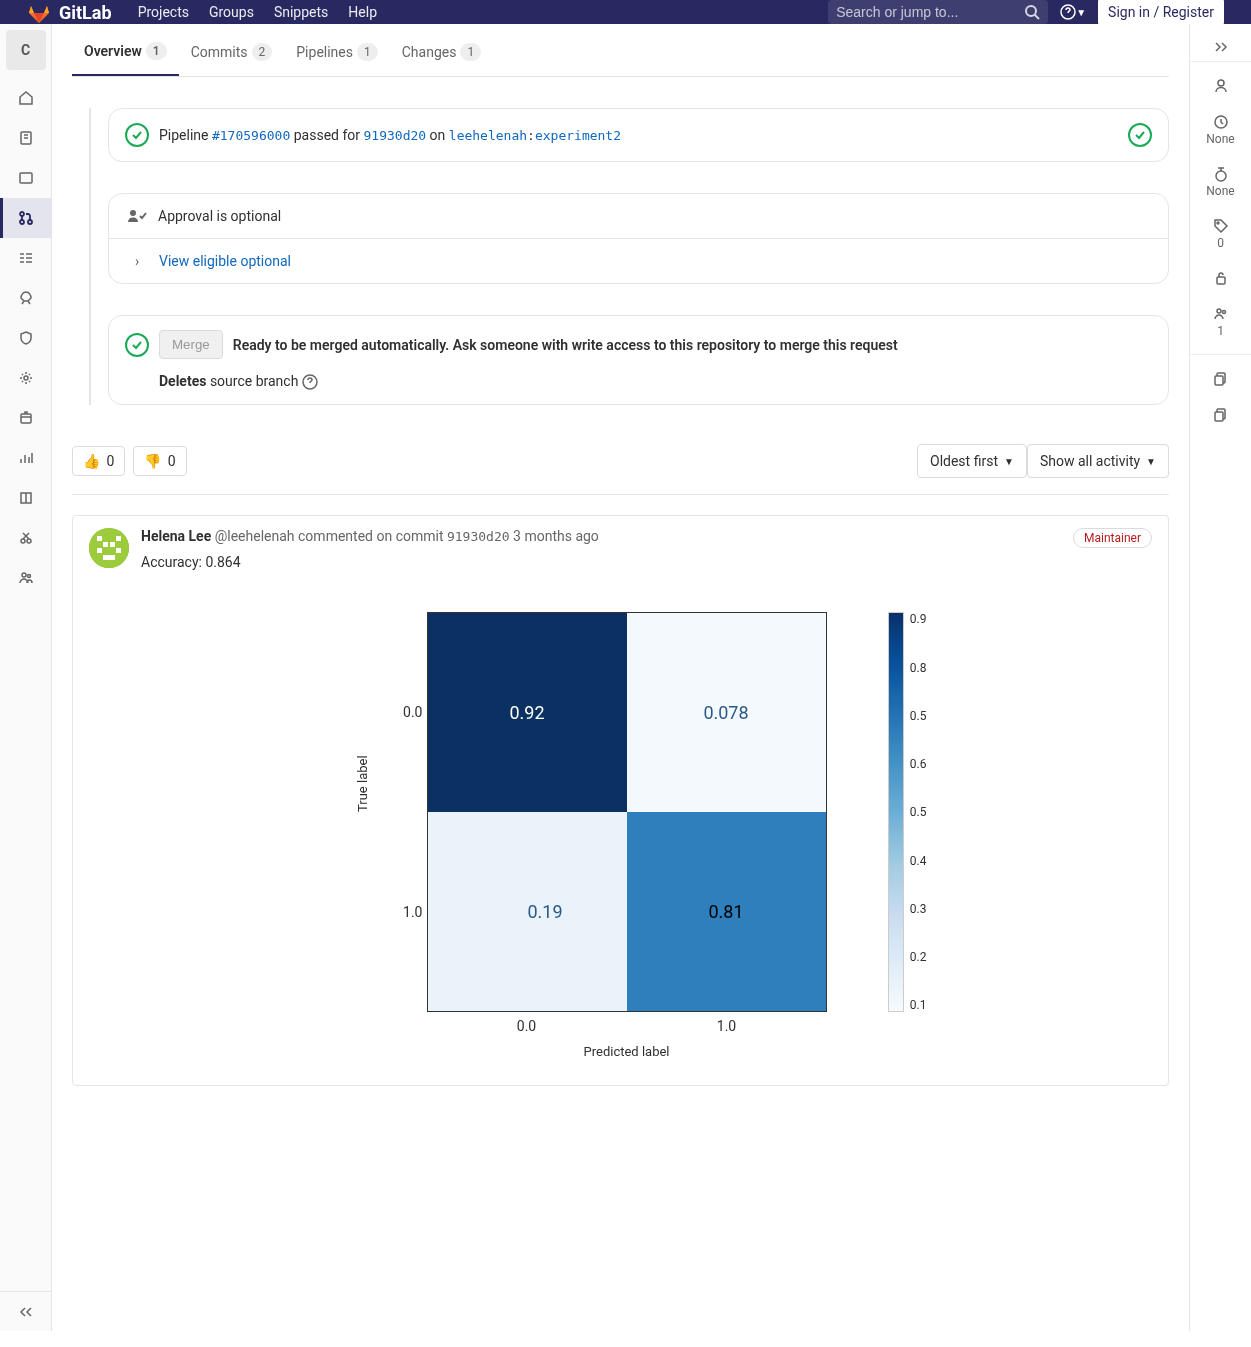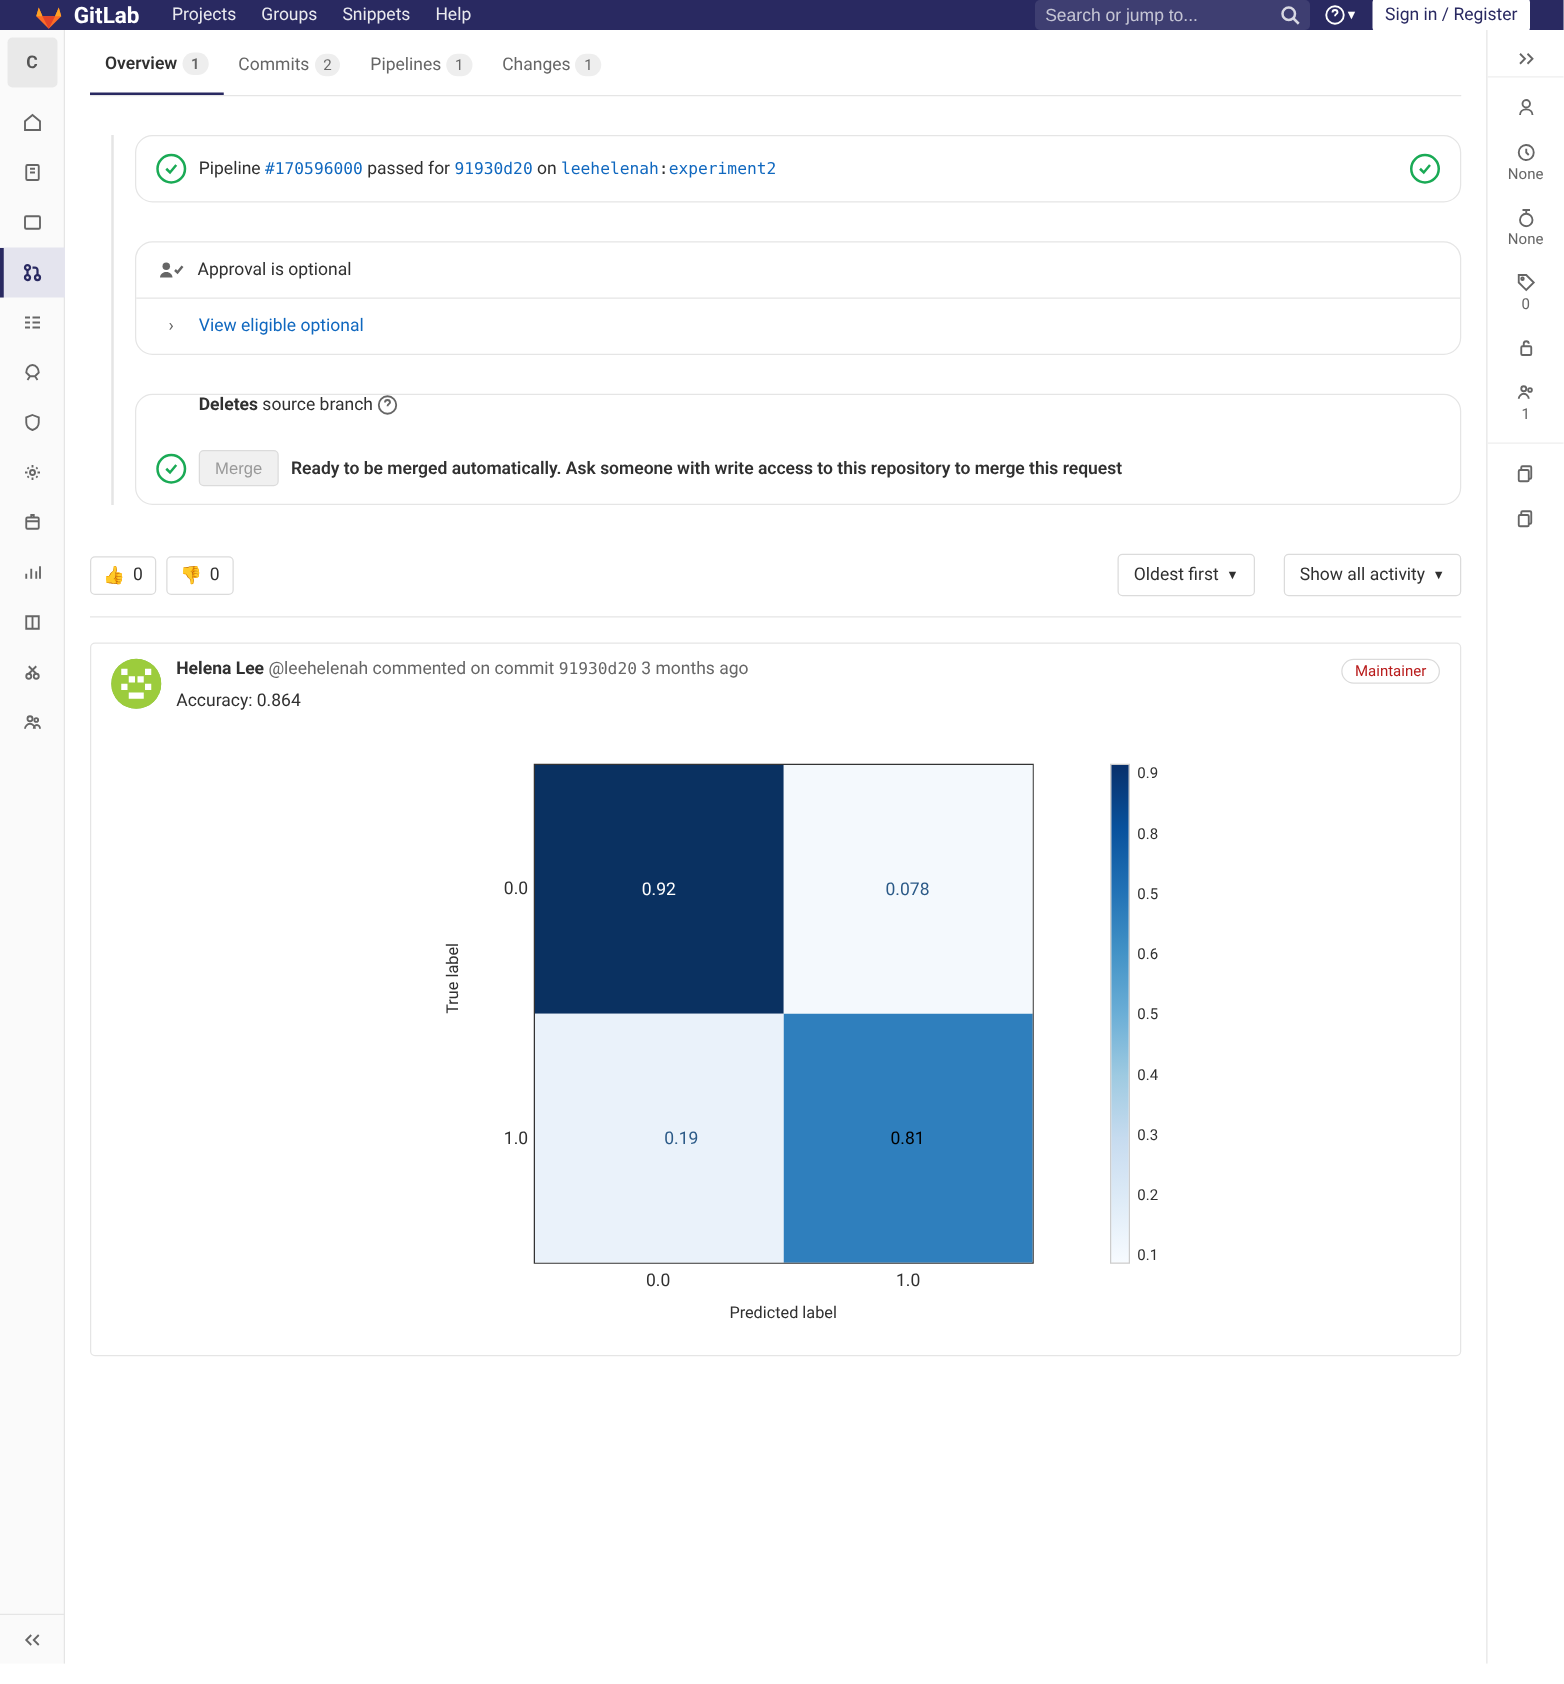--- a/index.html
+++ b/index.html
@@ -40,21 +40,21 @@
 .reactions { display: flex; justify-content: space-between; align-items: center; padding: 8px 0 16px 0; border-bottom: 1px solid #e5e5e5;}
 .emoji-btn { border: 1px solid #dbdbdb; border-radius: 4px; padding: 6px 10px; display: flex; align-items: center; gap: 6px; cursor: pointer; background:#fff;}
 .select-btn { border: 1px solid #dbdbdb; border-radius: 4px; padding: 8px 12px; display: flex; align-items: center; gap: 6px; cursor: pointer; background:#fff;}
 .note { border: 1px solid #e5e5e5; border-radius: 4px; margin-top: 20px; }
 .note-header { padding: 12px 16px; display: flex; align-items: flex-start; gap: 12px; }
 .avatar { width: 40px; height: 40px; border-radius: 50%; background: #8bc34a; display:flex; align-items:center; justify-content:center; flex-shrink:0;}
 .role-badge { border: 1px solid #dbdbdb; border-radius: 12px; padding: 2px 10px; font-size: 12px; color: #b91c1c; margin-left: auto;}
 .note-body { padding: 0 16px 16px 68px; }
 .chart-wrap { width: 560px; margin: 30px auto 10px; position: relative; }
 .grid { display: grid; grid-template-columns: 1fr 1fr; border: 1px solid #333; width: 400px; height: 400px; }
-.cell { display: flex; align-items: center; justify-content: center; font-size: 14px; }
+.cell { display: flex; align-items: center; justify-content: center; font-size: 18px; }
 .axes-y { position: absolute; left: -44px; top: 0; height: 400px; display: flex; flex-direction: column; justify-content: space-around; align-items: flex-end; width: 40px;}
 .axes-x { display: flex; justify-content: space-around; width: 400px; margin-left: 60px; margin-top: 6px;}
 .ylabel { position: absolute; left: -72px; top: 200px; transform: rotate(-90deg); transform-origin: left top; font-size: 13px;}
 .xlabel-txt { text-align: center; width: 400px; margin-left: 60px; margin-top: 10px; font-size: 13px;}
 .colorbar-wrap { position: absolute; right: 0; top: 0; height: 400px; display: flex; gap: 6px;}
 .colorbar { width: 16px; height: 400px; background: linear-gradient(to top, #f7fbff, #deebf7, #c6dbef, #9ecae1, #6baed6, #4292c6, #2171b5, #08519c, #08306b); border: 1px solid #ccc;}
 .cb-ticks { display: flex; flex-direction: column; justify-content: space-between; height: 400px; font-size: 12px;}
 .matrix-area { position: relative; margin-left: 60px; width: 400px;}
 svg.icon { width: 16px; height: 16px; }
 .chev { font-size: 10px; }
@@ -229,50 +229,50 @@
           </div>
           <span>Approval is optional</span>
         </div>
         <div class="widget-row widget-sep">
           <span style="width:24px;text-align:center;color:#666">›</span>
           <a class="link">View eligible optional</a>
         </div>
       </div>
 
       <div class="widget">
-        <div class="widget-row" style="padding-top:0;padding-left:50px">
-          <span><b>Deletes</b><span> source branch </span><svg class="icon" viewBox="0 0 16 16" fill="none" stroke="#666" stroke-width="1.5" style="vertical-align:middle">
-                <circle cx="8" cy="8" r="7"></circle>
-                <path d="M6 6a2 2 0 114 0c0 1-2 1-2 3M8 12h0"></path>
-              </svg></span>
-        </div>
         <div class="widget-row">
           <div class="status-circle">
               <svg width="12" height="12" viewBox="0 0 12 12" fill="none" stroke="#1aaa55" stroke-width="2">
                 <path d="M2 6l3 3 5-6"></path>
               </svg>
             </div>
           <button class="merge-btn">Merge</button>
           <span style="font-weight:600">Ready to be merged automatically. Ask someone with write access to this repository to merge this request</span>
         </div>
+        <div class="widget-row" style="padding-top:0;padding-left:50px">
+          <span><b>Deletes</b><span> source branch </span><svg class="icon" viewBox="0 0 16 16" fill="none" stroke="#666" stroke-width="1.5" style="vertical-align:middle">
+                <circle cx="8" cy="8" r="7"></circle>
+                <path d="M6 6a2 2 0 114 0c0 1-2 1-2 3M8 12h0"></path>
+              </svg></span>
+        </div>
       </div>
     </div>
 
     <div class="reactions">
       <div style="display:flex;gap:8px">
         <div class="emoji-btn">
             <span>👍</span>
             <span>0</span>
           </div>
         <div class="emoji-btn">
             <span>👎</span>
             <span>0</span>
           </div>
       </div>
-      <div style="display:flex;gap:23px">
+      <div style="display:flex;gap:0">
         <div class="select-btn">
             <span>Oldest first</span>
             <span class="chev">▼</span>
           </div>
         <div class="select-btn">
             <span>Show all activity</span>
             <span class="chev">▼</span>
           </div>
       </div>
     </div>

